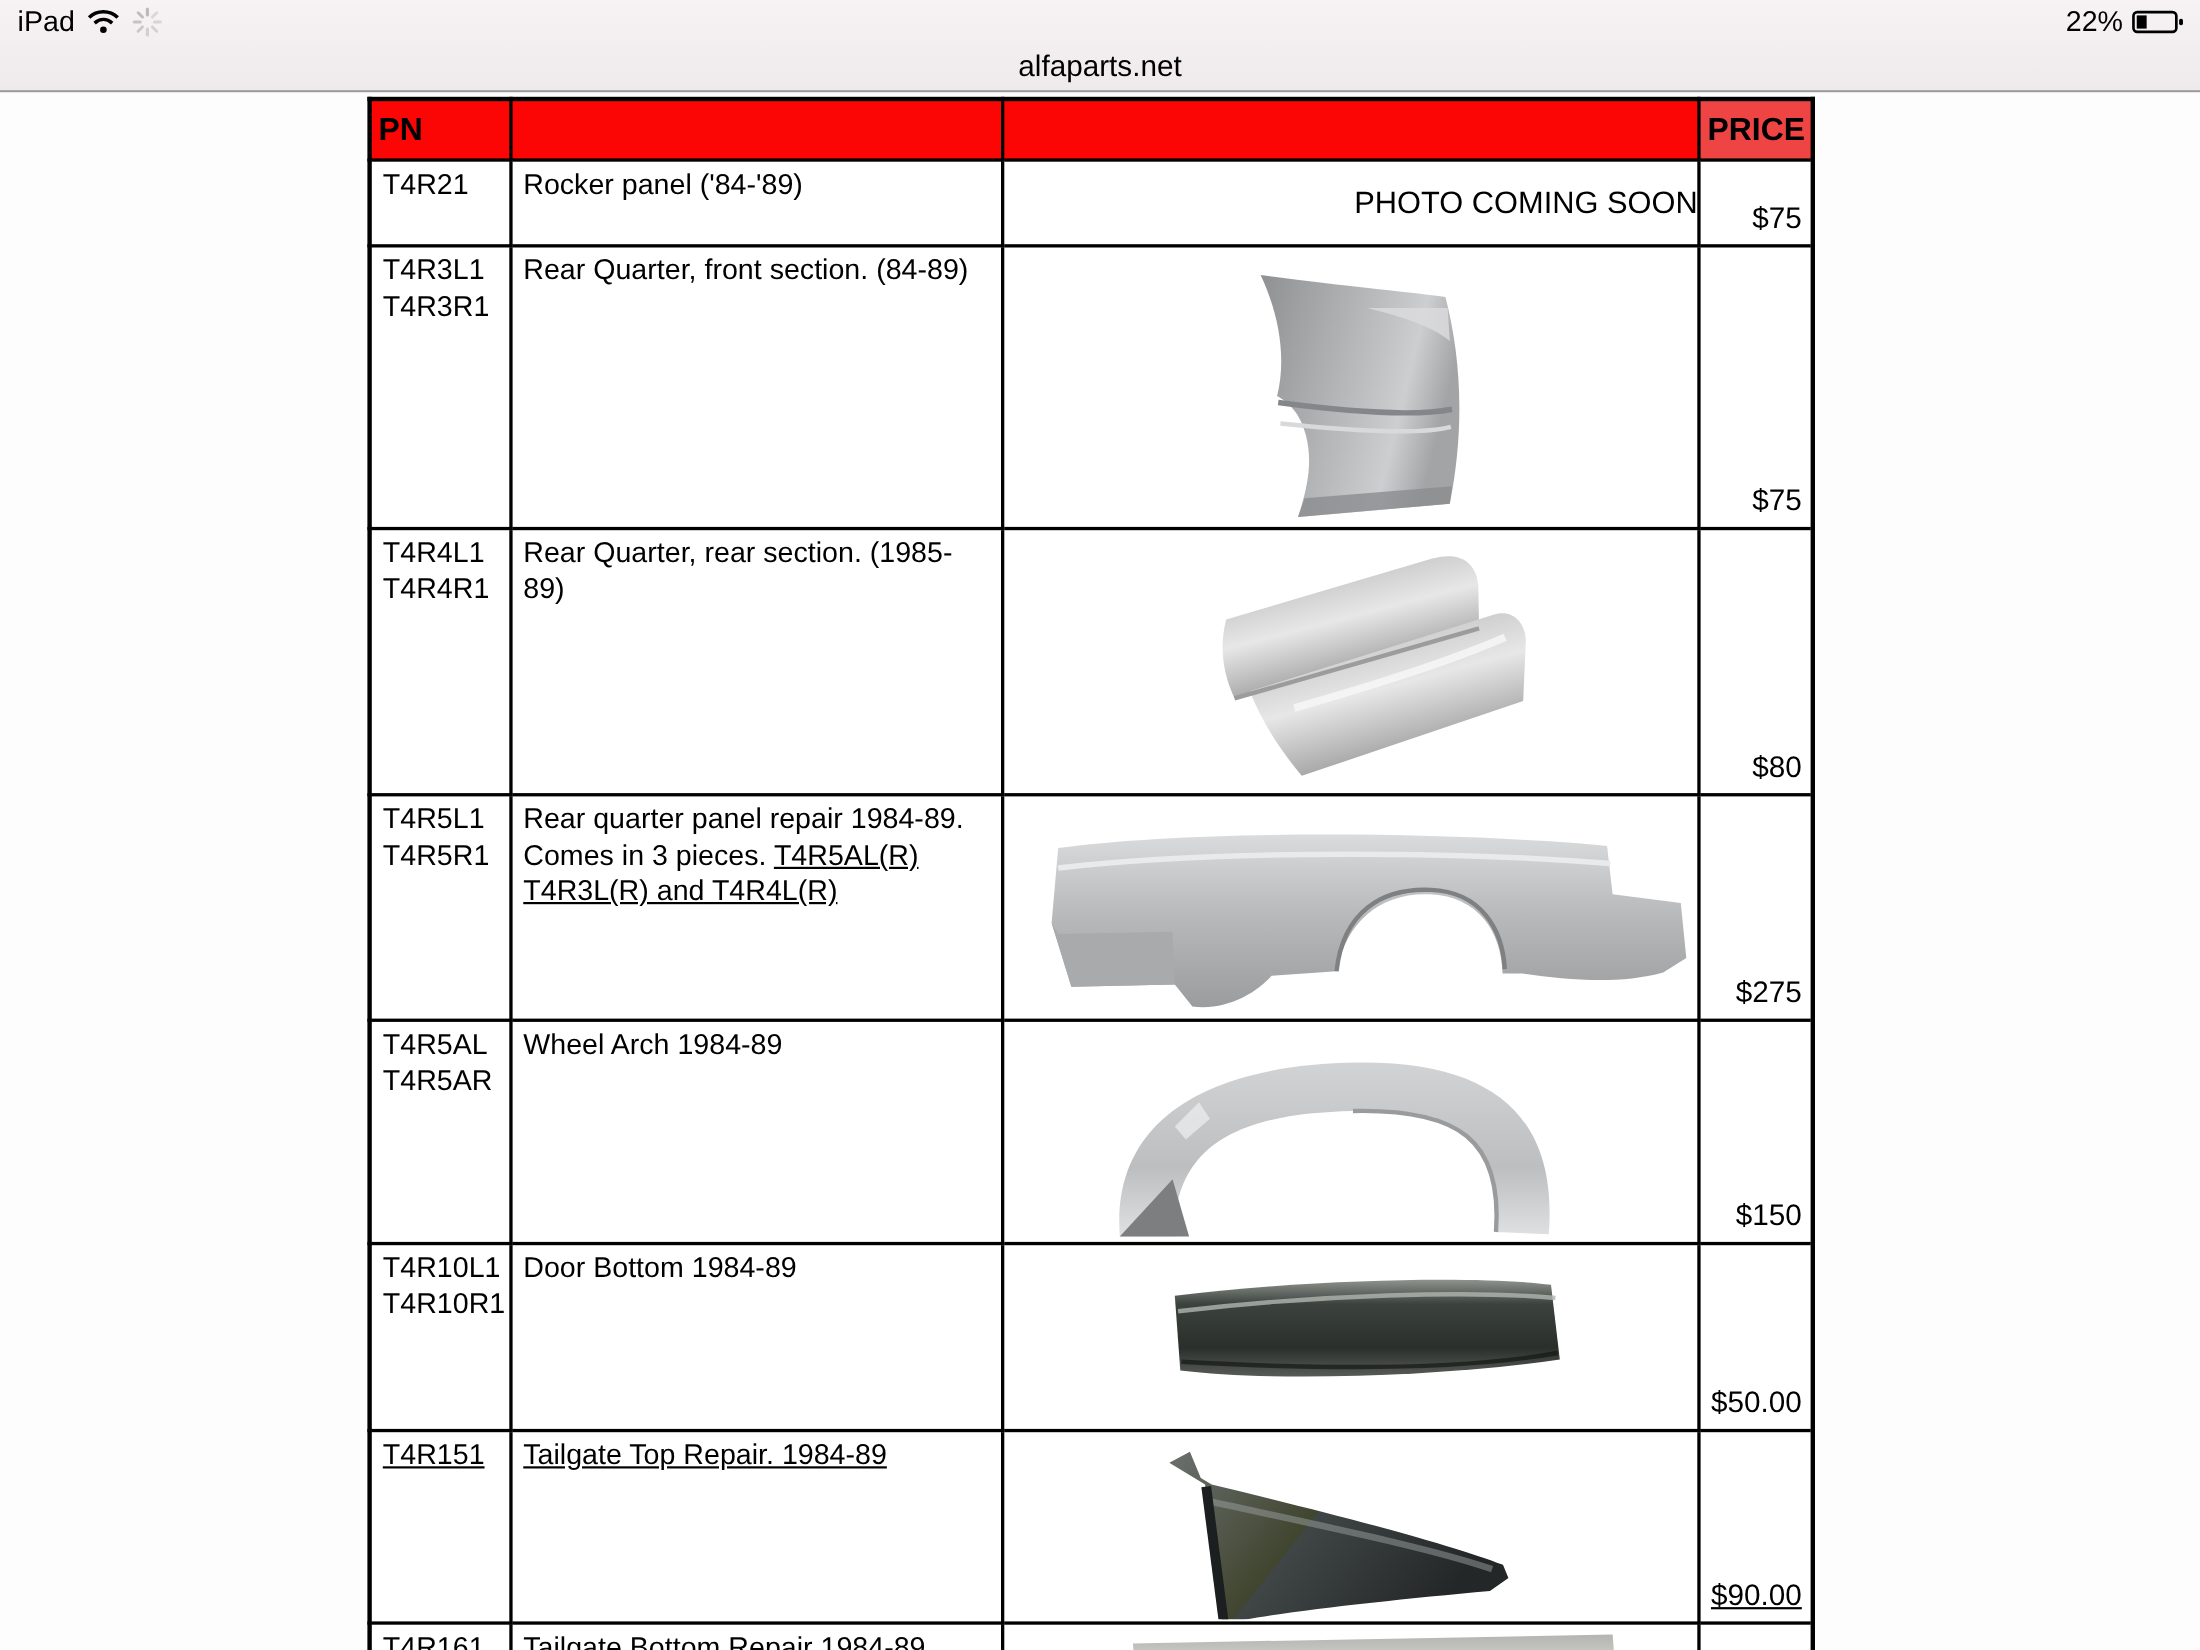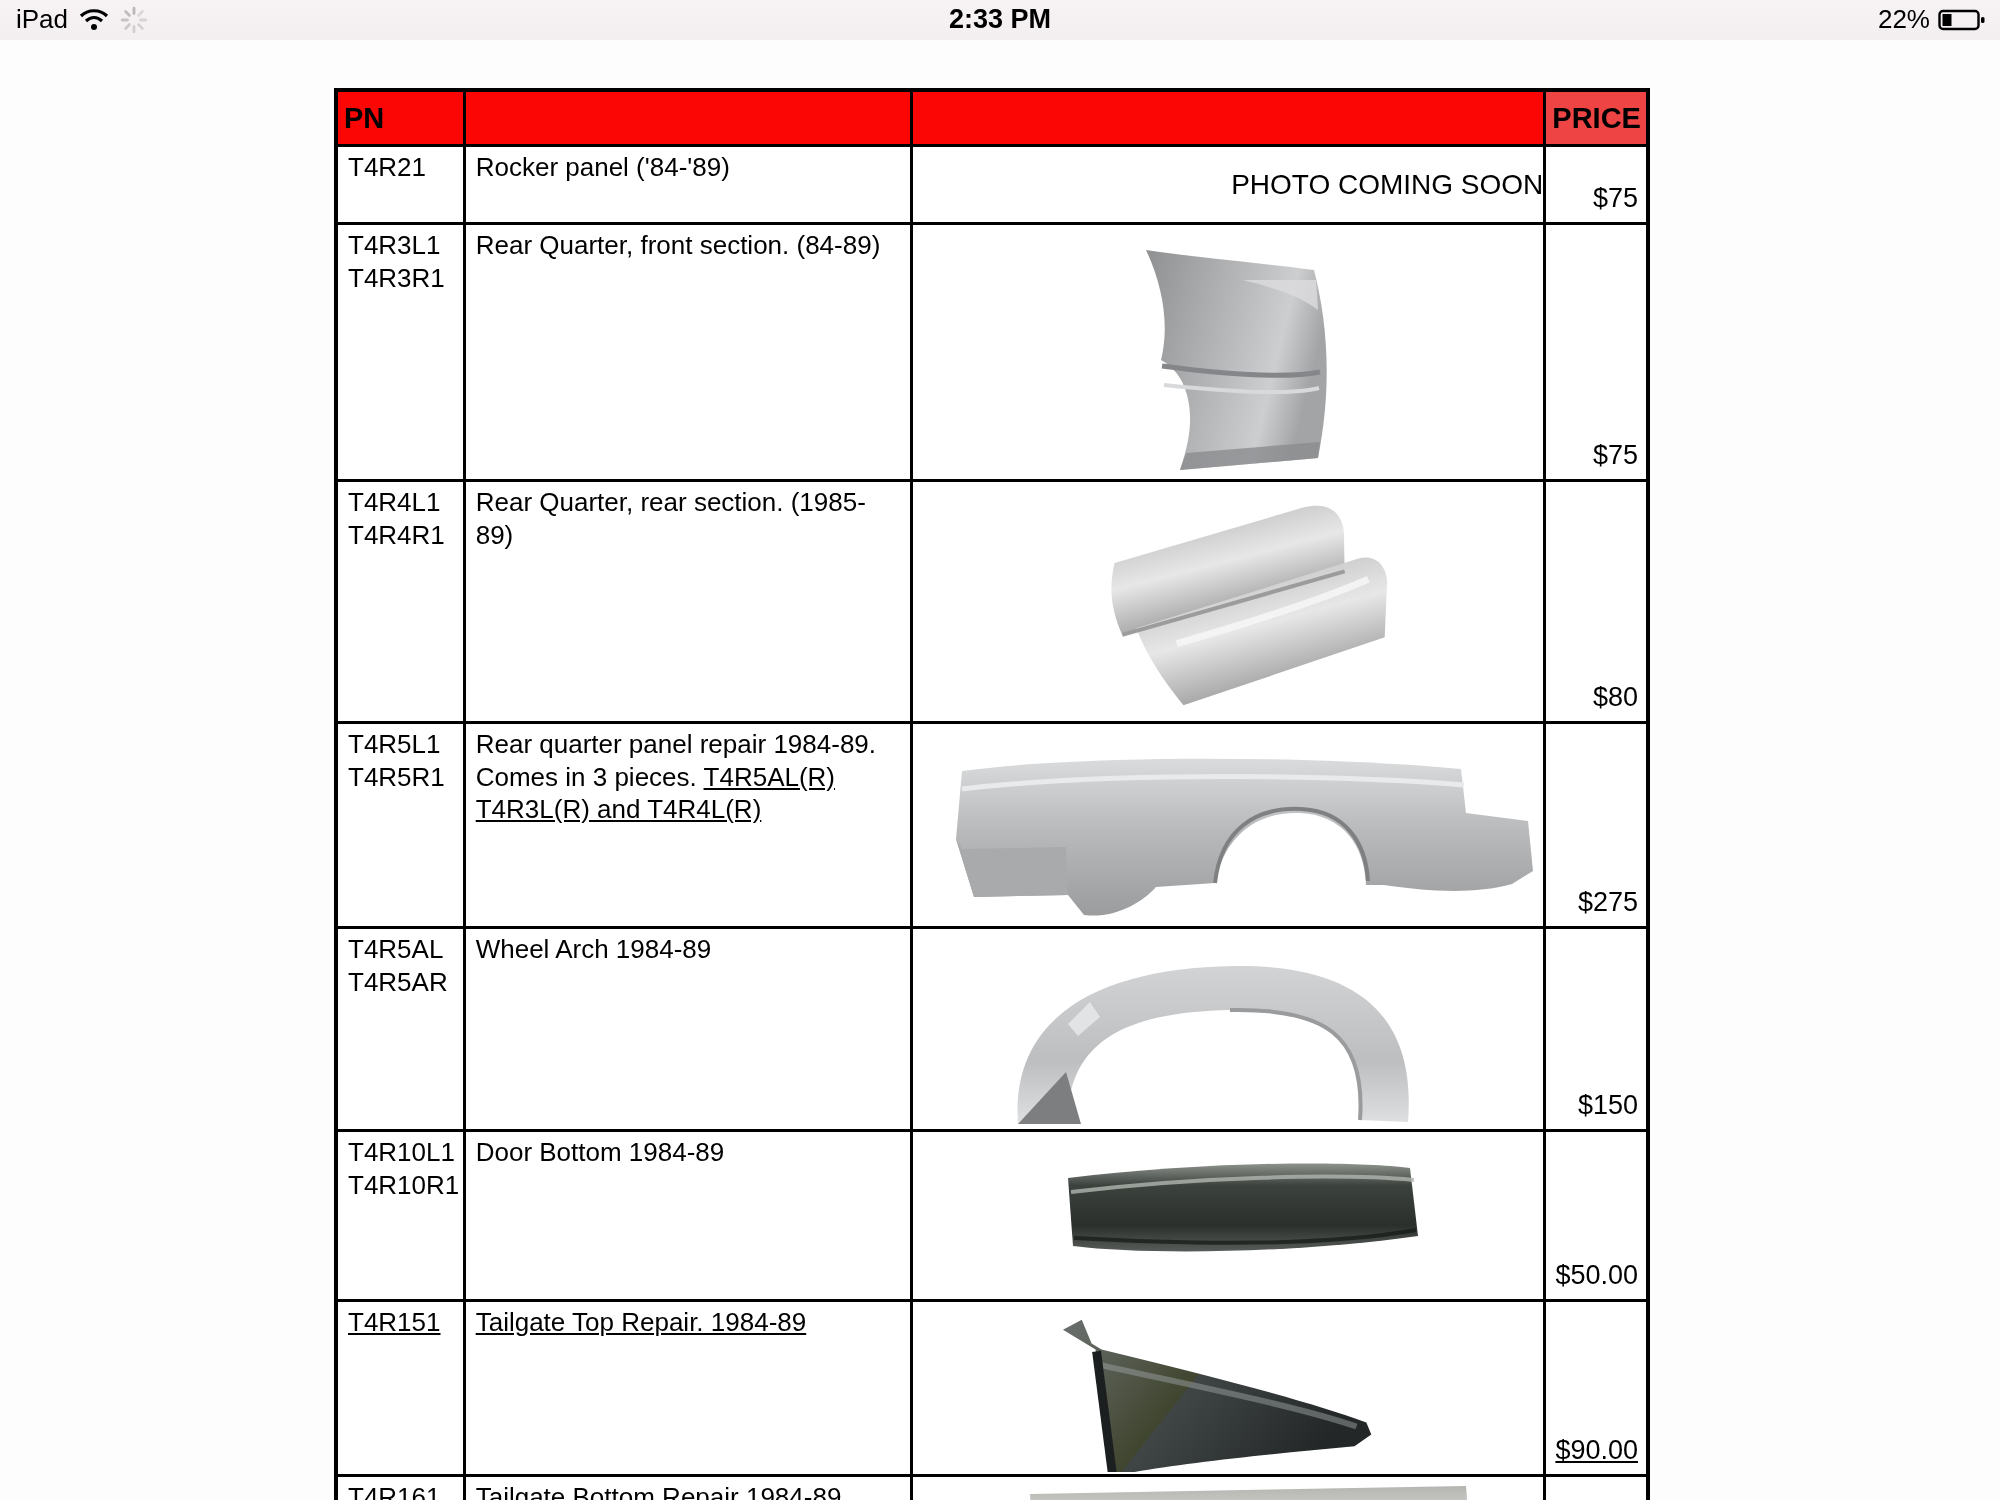--- a/index.html
+++ b/index.html
@@ -61,33 +61,35 @@
             <line x1="2" y1="13" x2="7" y2="13" opacity=".8"></line>
             <line x1="19" y1="13" x2="24" y2="13" opacity=".5"></line>
             <line x1="5.2" y1="5.2" x2="8.8" y2="8.8" opacity=".9"></line>
             <line x1="17.2" y1="17.2" x2="20.8" y2="20.8" opacity=".55"></line>
             <line x1="5.2" y1="20.8" x2="8.8" y2="17.2" opacity=".7"></line>
             <line x1="17.2" y1="8.8" x2="20.8" y2="5.2" opacity=".45"></line>
           </g>
         </svg>
       </span>
     </div>
-    <div class="sb-center-time">2:33 PM</div>
     <div class="sb-right">
       <span class="sb-batt-label">22%</span>
       <span class="sb-icon">
         <svg width="48" height="26" viewBox="0 0 48 26">
           <rect x="1.5" y="4" width="39" height="18" rx="3.5" fill="none" stroke="#000" stroke-width="2.4"></rect>
           <rect x="4.5" y="7" width="9" height="12" fill="#000"></rect>
           <rect x="43" y="10" width="3.5" height="6" rx="1.6" fill="#000"></rect>
         </svg>
       </span>
     </div>
   </div>
 
+  <div class="urlbar">
+    <span class="url-text">alfaparts.net</span>
+  </div>
 
   <div class="page">
     <table class="parts">
       <colgroup>
         <col style="width:128px">
           <col style="width:447px">
           <col style="width:632px">
           <col style="width:103px">
       </colgroup>
       <thead>

